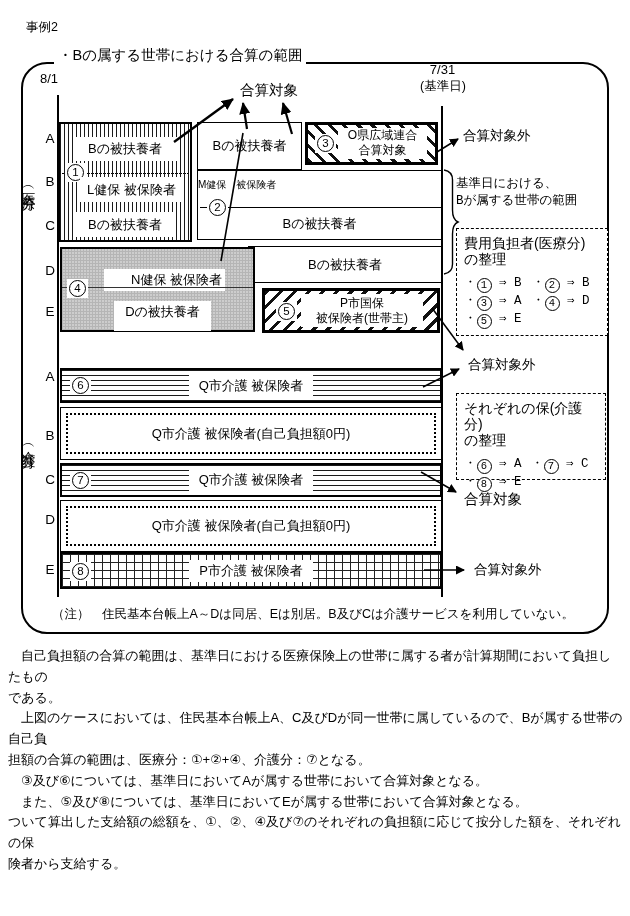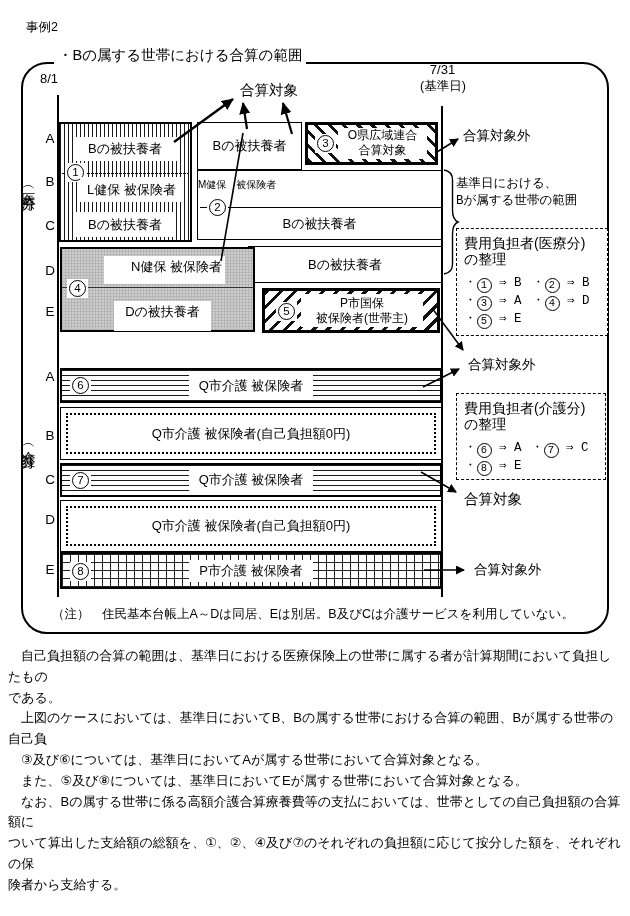--- a/index.html
+++ b/index.html
@@ -104,21 +104,21 @@
     <div class="hline" style="left:2px;right:0;top:36px;"></div>
     <div class="circwrap" style="left:9px;top:27px;"><span class="circ">2</span></div>
     <div class="abs" style="left:0;right:0;bottom:6px;text-align:center;font-size:13px;">Bの被扶養者</div>
   </div>
 
   <div class="dbox b1 cflex" style="left:248px;top:246px;width:194px;height:37px;font-size:13px;background:#fff;">
     <span>Bの被扶養者</span>
   </div>
 
   <div class="dbox b2 mesh" style="left:60px;top:247px;width:195px;height:85px;">
-    <div class="patch" style="left:42px;right:28px;top:7px;height:28px;line-height:22px;padding-left:24px;">N健保 被保険者</div>
+    <div class="patch" style="left:42px;right:28px;top:20px;height:22px;line-height:22px;padding-left:24px;">N健保 被保険者</div>
     <div class="hline" style="left:0;right:0;top:38px;border-top-color:#333;"></div>
     <div class="circwrap" style="left:5px;top:30px;"><span class="circ">4</span></div>
     <div class="patch" style="left:52px;right:42px;top:52px;height:30px;line-height:22px;">Dの被扶養者</div>
   </div>
 
   <div class="dbox b3 hatch-d2" style="left:262px;top:288px;width:178px;height:45px;">
     <div class="circwrap" style="left:11px;top:11px;"><span class="circ">5</span></div>
     <div class="abs lbl2line" style="left:36px;right:14px;top:3px;bottom:3px;display:flex;flex-direction:column;justify-content:center;">
       <span>P市国保</span>
       <span>被保険者(世帯主)</span>
@@ -174,21 +174,21 @@
       <span class="sum-item"><span>・</span><span class="circ">2</span> <span>⇒</span> <span>B</span></span>
       <span class="sum-item"><span>・</span><span class="circ">3</span> <span>⇒</span> <span>A</span></span>
       <span class="sum-item"><span>・</span><span class="circ">4</span> <span>⇒</span> <span>D</span></span>
       <span class="sum-item"><span>・</span><span class="circ">5</span> <span>⇒</span> <span>E</span></span>
     </div>
   </div>
 
   <div class="abs annot" style="left:468px;top:356px;">合算対象外</div>
 
   <div class="abs sumbox" style="left:456px;top:393px;width:150px;height:87px;">
-    <div class="sumtitle">費用負担者(介護分)</div>
+    <div class="sumtitle">それぞれの保(介護分)</div>
     <div class="sumtitle">の整理</div>
     <div class="sumitems">
       <span class="sum-item"><span>・</span><span class="circ">6</span> <span>⇒</span> <span>A</span></span>
       <span class="sum-item"><span>・</span><span class="circ">7</span> <span>⇒</span> <span>C</span></span>
       <span class="sum-item"><span>・</span><span class="circ">8</span> <span>⇒</span> <span>E</span></span>
     </div>
   </div>
 
   <div class="abs annot" style="left:464px;top:490px;font-size:14.5px;">合算対象</div>
   <div class="abs annot" style="left:474px;top:561px;">合算対象外</div>
@@ -216,22 +216,22 @@
     <line x1="423" y1="387" x2="459" y2="369" stroke="#000" stroke-width="1.5" marker-end="url(#ah)"></line>
     <line x1="421" y1="472" x2="456" y2="492" stroke="#000" stroke-width="1.5" marker-end="url(#ah)"></line>
     <line x1="424" y1="570" x2="464" y2="570" stroke="#000" stroke-width="1.5" marker-end="url(#ah)"></line>
 
     <path d="M444,170 Q453,171.5 452.5,181 L452.5,210 Q452.5,219.5 458,222 Q452.5,224.5 452.5,234 L452.5,263 Q453,272.5 444,274" stroke="#000" stroke-width="1.4" fill="none"></path>
   </svg>
 
   <div class="abs bodytext">
     <div class="bline">　自己負担額の合算の範囲は、基準日における医療保険上の世帯に属する者が計算期間において負担したもの</div>
     <div class="bline">である。</div>
-    <div class="bline">　上図のケースにおいては、基準日においてB、Bの属する世帯における合算の範囲、Bが属する世帯の自己負</div>
+    <div class="bline">　上図のケースにおいては、住民基本台帳上A、C及びDが同一世帯に属しているので、Bが属する世帯の自己負</div>
+    <div class="bline">担額の合算の範囲は、医療分：①+②+④、介護分：⑦となる。</div>
     <div class="bline">　③及び⑥については、基準日においてAが属する世帯において合算対象となる。</div>
     <div class="bline">　また、⑤及び⑧については、基準日においてEが属する世帯において合算対象となる。</div>
-    <div class="bline">　なお、Bの属する世帯に係る高額介護合算療養費等の支払においては、世帯としての自己負担額の合算額に</div>
     <div class="bline">ついて算出した支給額の総額を、①、②、④及び⑦のそれぞれの負担額に応じて按分した額を、それぞれの保</div>
     <div class="bline">険者から支給する。</div>
 
   </div>
 
 </div>
 
 </body></html>

